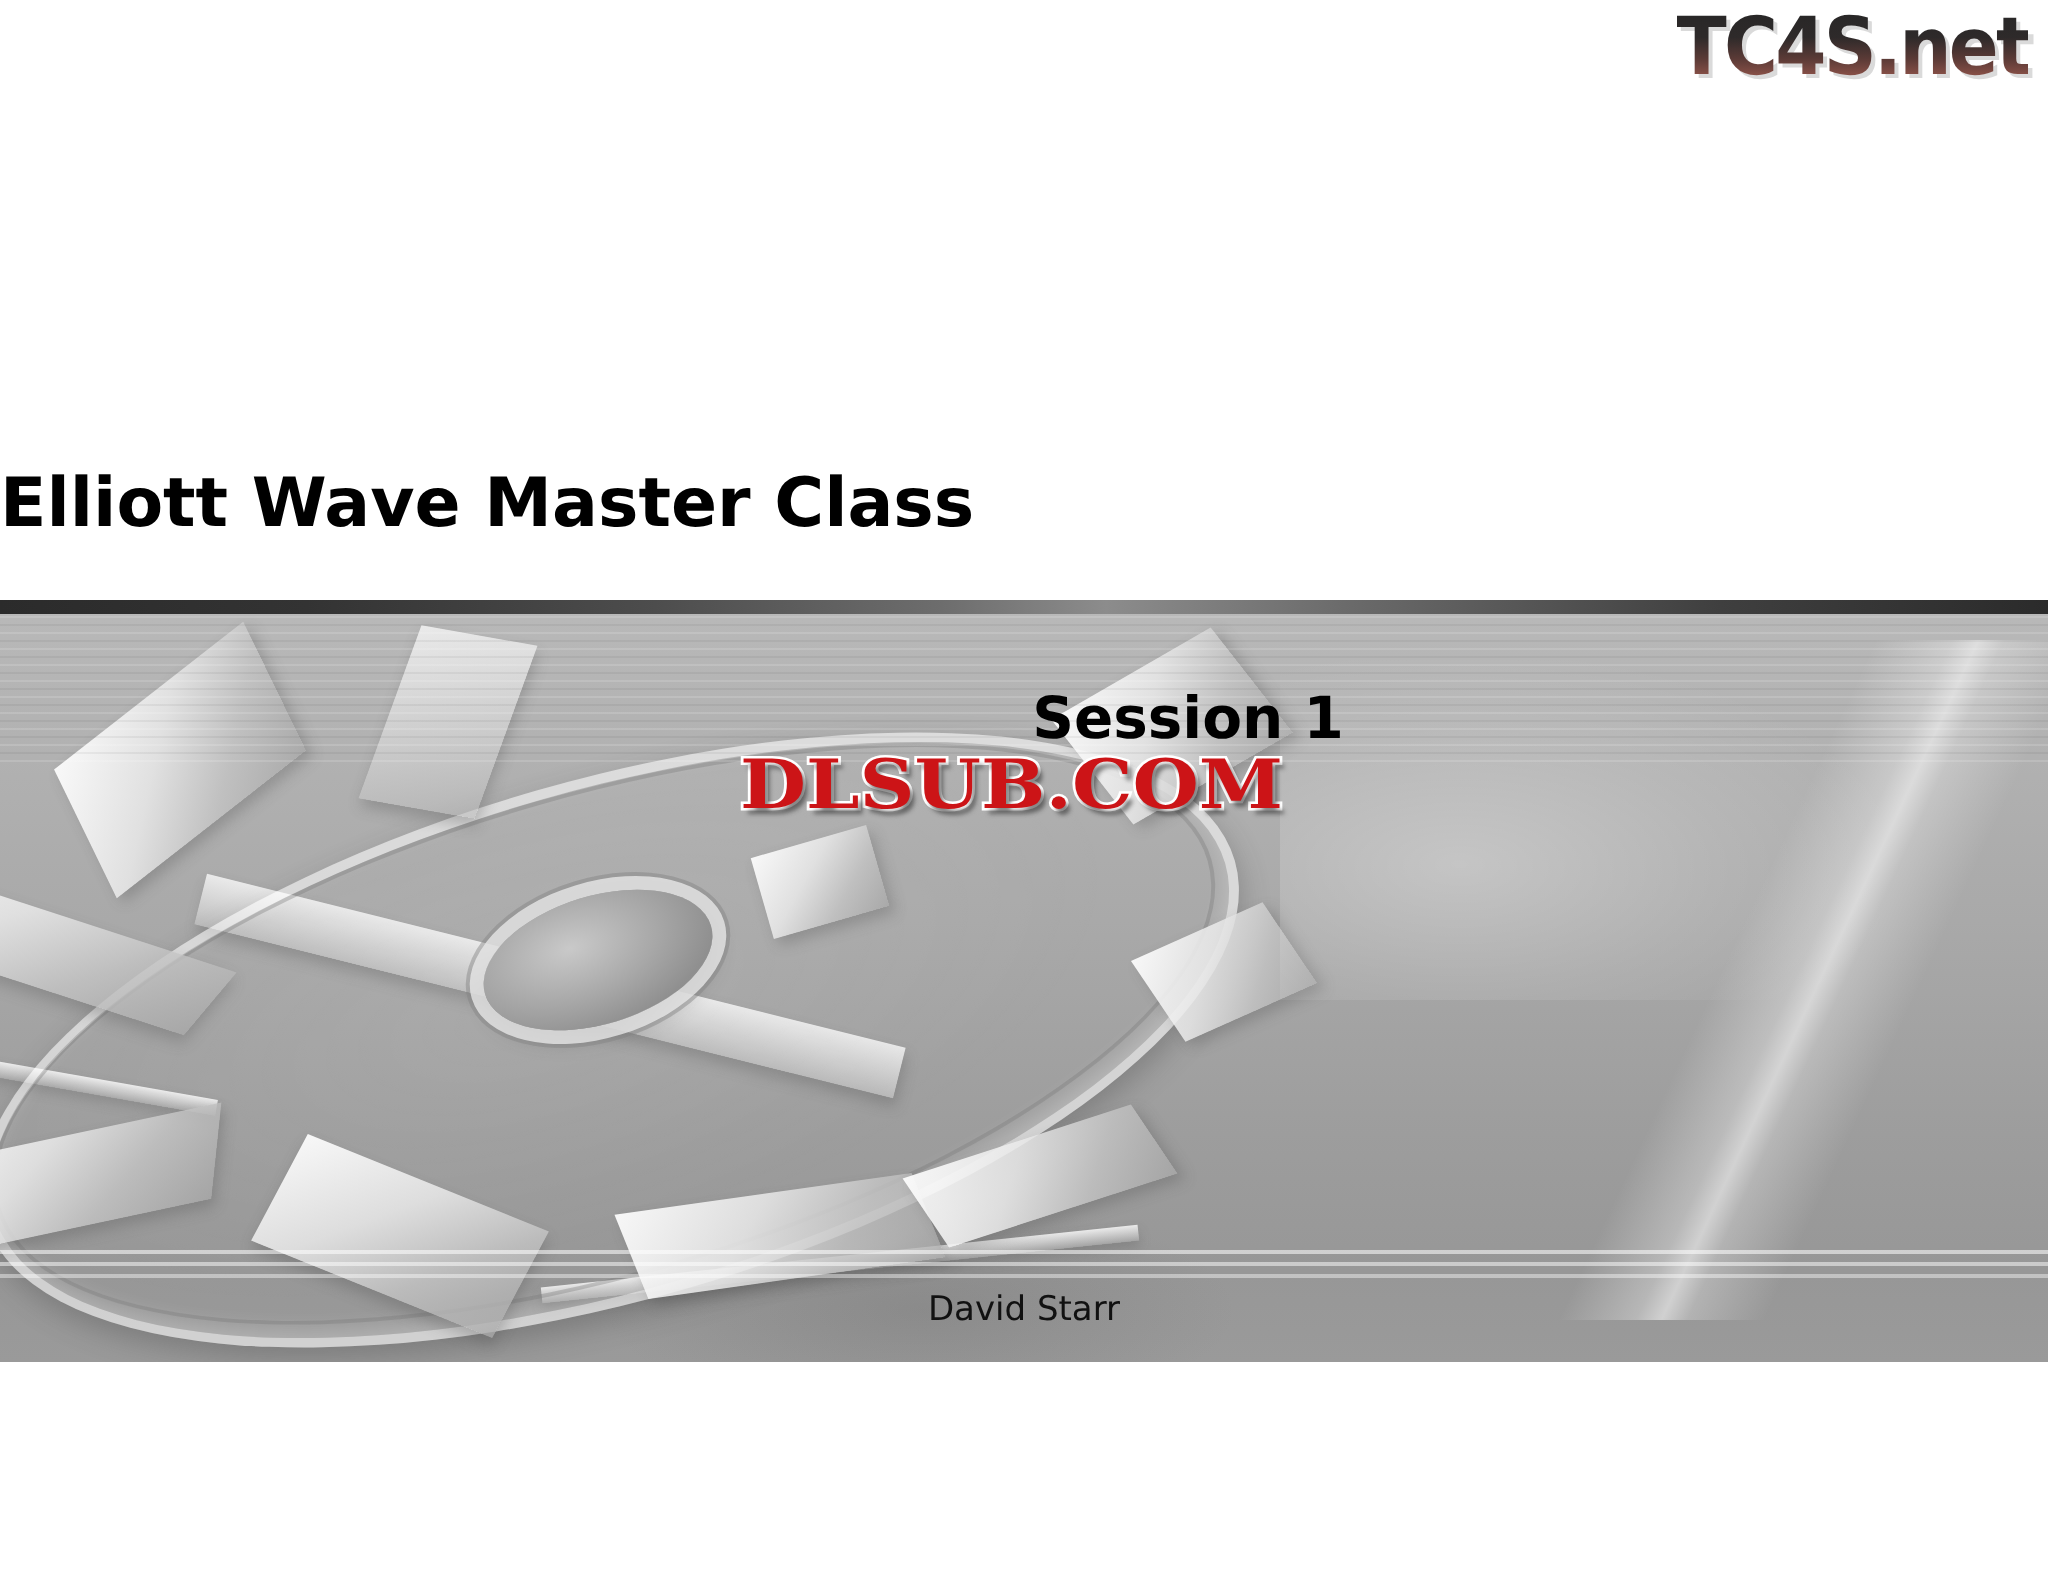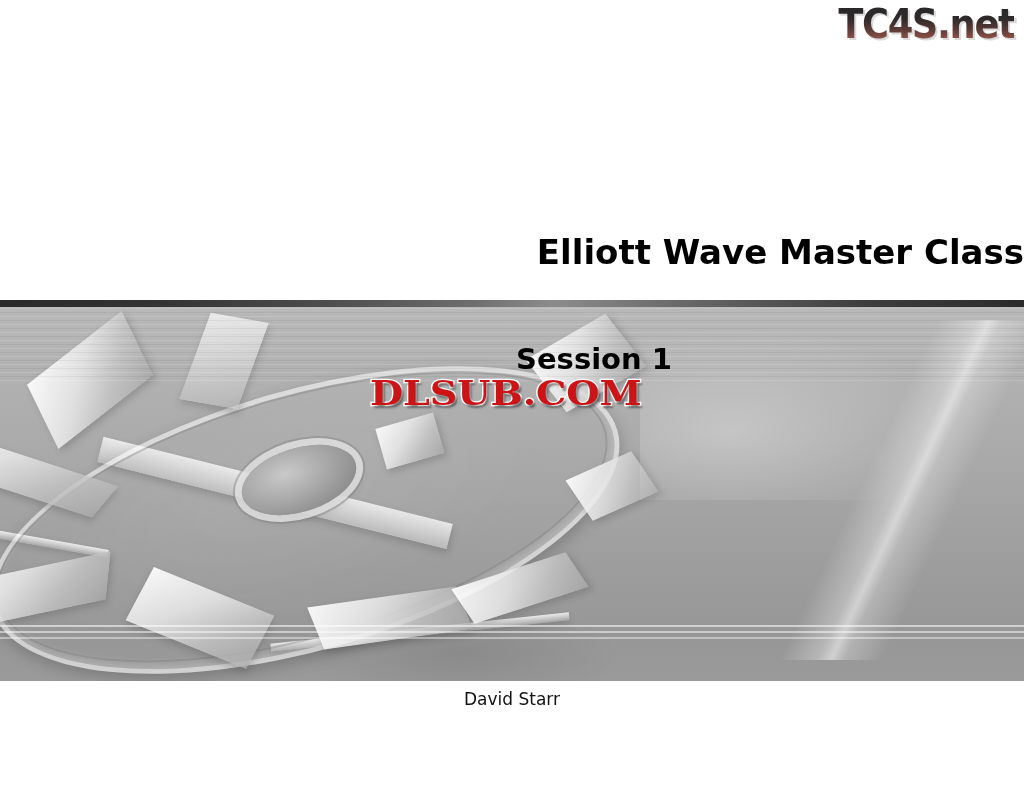--- a/index.html
+++ b/index.html
@@ -54,21 +54,21 @@
     color: rgba(150,150,150,0.35);
     white-space: nowrap;
   }
 
   
   .slide-title {
     position: absolute;
     left: 0;
     top: 232px;
     width: 1024px;
-    text-align: right;
+    text-align: left;
     font-size: 34px;
     font-weight: bold;
     color: #000000;
     letter-spacing: 0px;
   }
 
   
   .image-band {
     position: absolute;
     left: 0;
@@ -248,21 +248,20 @@
   }
   .presenter-name {
     position: absolute;
     left: 0;
     top: 645px;
     width: 1024px;
     text-align: center;
     font-size: 17px;
     font-weight: normal;
     color: #111111;
-    margin-top: 44px;
   }
 
   
   .dlsub-watermark {
     position: absolute;
     left: 370px;
     top: 373px;
     font-family: "DejaVu Serif", "Liberation Serif", serif;
     font-weight: bold;
     font-size: 34px;

